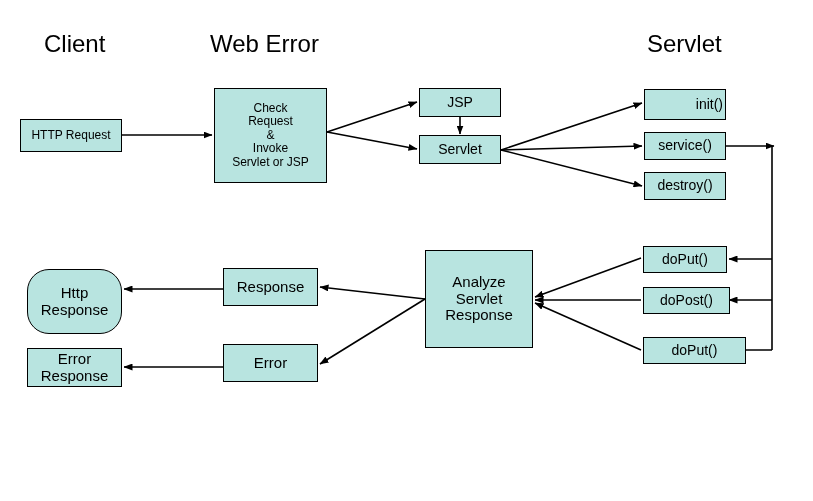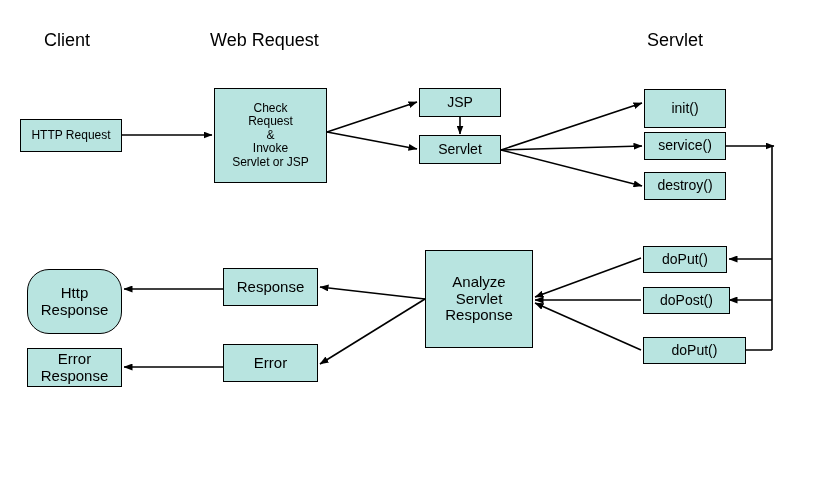--- a/index.html
+++ b/index.html
@@ -12,21 +12,21 @@
   }
   #diagram-root {
     position: relative;
     width: 813px;
     height: 501px;
     background: #ffffff;
     overflow: hidden;
   }
   .col-heading {
     position: absolute;
-    font-size: 18px;
+    font-size: 24px;
     color: #000000;
     white-space: nowrap;
     font-family: "Liberation Sans", sans-serif;
   }
   .node {
     position: absolute;
     box-sizing: border-box;
     background: #b8e4e0;
     border: 1px solid #000000;
     display: flex;
@@ -53,21 +53,21 @@
     height: 501px;
     pointer-events: none;
   }
 </style>
 </head>
 <body>
 
 <div id="diagram-root">
 
   <div class="col-heading" style="left:44px; top:30px;">Client</div>
-  <div class="col-heading" style="left:210px; top:30px;">Web Request</div>
+  <div class="col-heading" style="left:210px; top:30px;">Web Error</div>
   <div class="col-heading" style="left:647px; top:30px;">Servlet</div>
 
   <svg class="edges" viewBox="0 0 813 501" xmlns="http://www.w3.org/2000/svg">
     <defs>
       <marker id="arrowhead" markerWidth="9" markerHeight="7" refX="8.5" refY="3.5" orient="auto" markerUnits="userSpaceOnUse">
         <polygon points="0 0, 9 3.5, 0 7" fill="#000000"></polygon>
       </marker>
     </defs>
 
     <line x1="122" y1="135" x2="212" y2="135" stroke="#000" stroke-width="1.6" marker-end="url(#arrowhead)"></line>
@@ -122,21 +122,21 @@
   </div>
 
   <div class="node n-med" style="left:419px; top:88px; width:82px; height:29px;">
     <span class="node-label">JSP</span>
   </div>
 
   <div class="node n-med" style="left:419px; top:135px; width:82px; height:29px;">
     <span class="node-label">Servlet</span>
   </div>
 
-  <div class="node n-med" style="left:644px; top:89px; width:82px; height:39px;">
+  <div class="node n-med" style="left:644px; top:89px; width:82px; height:31px;justify-content:flex-end;">
     <span class="node-label">init()</span>
   </div>
 
   <div class="node n-med" style="left:644px; top:132px; width:82px; height:28px;">
     <span class="node-label">service()</span>
   </div>
 
   <div class="node n-med" style="left:644px; top:172px; width:82px; height:28px;text-align:right;">
     <span class="node-label">destroy()</span>
   </div>

